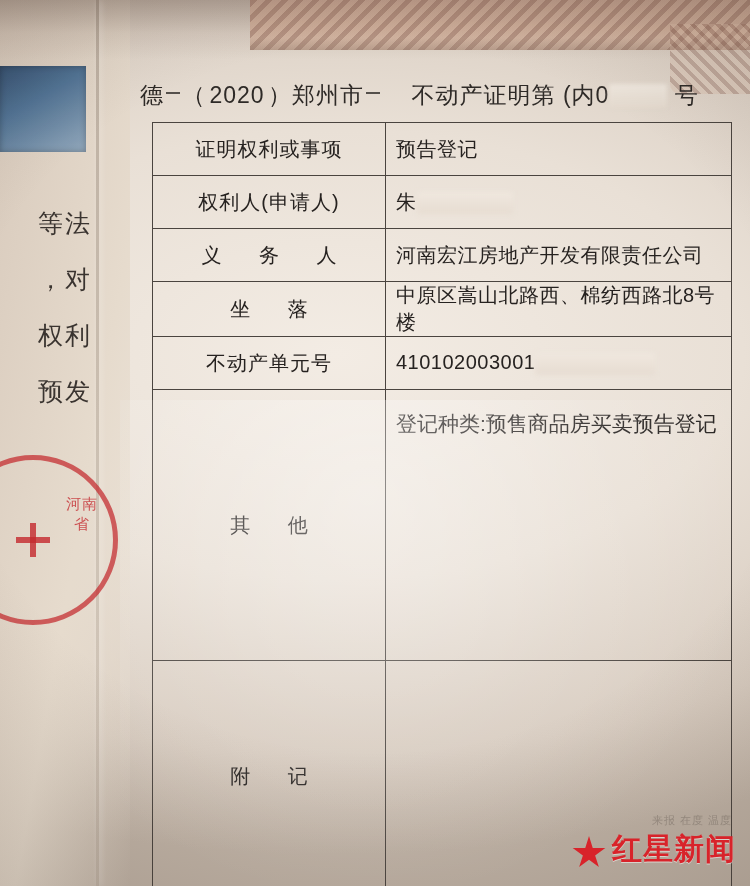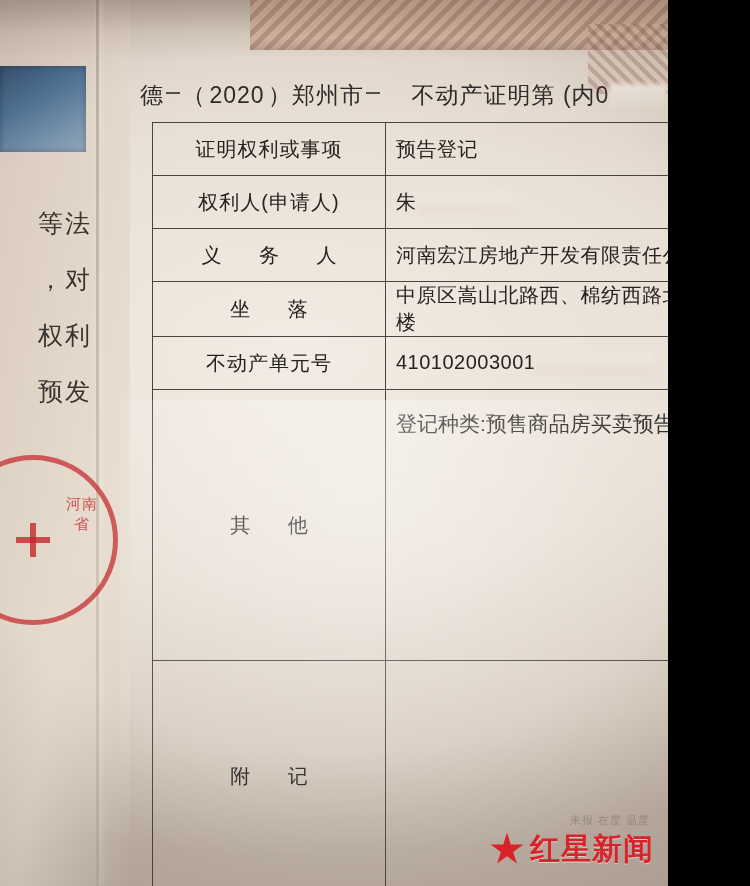--- a/index.html
+++ b/index.html
@@ -5,21 +5,21 @@
   html, body {
     margin: 0;
     padding: 0;
     background: #000;
   }
   body {
     font-family: "Liberation Sans", sans-serif;
   }
   #page {
     position: relative;
-    width: 668px;
+    width: 750px;
     height: 886px;
     overflow: hidden;
     background: #c9bfb6;
   }
 
   
   .bg-base {
     position: absolute;
     inset: 0;
     background:
@@ -217,21 +217,21 @@
   }
 
   
   .watermark {
     position: absolute;
     right: 14px;
     bottom: 16px;
     text-align: right;
     user-select: none;
   }
-  .wm-row { display: flex; align-items: center; gap: 6px; }
+  .wm-row { display: flex; align-items: flex-end; gap: 6px; }
   .wm-star {
     width: 34px; height: 34px;
     position: relative;
     background: #d8232a;
     clip-path: polygon(50% 0%, 61% 35%, 98% 35%, 68% 57%, 79% 91%, 50% 70%, 21% 91%, 32% 57%, 2% 35%, 39% 35%);
   }
   .wm-text {
     color: #d8232a;
     font-size: 30px;
     font-weight: bold;

